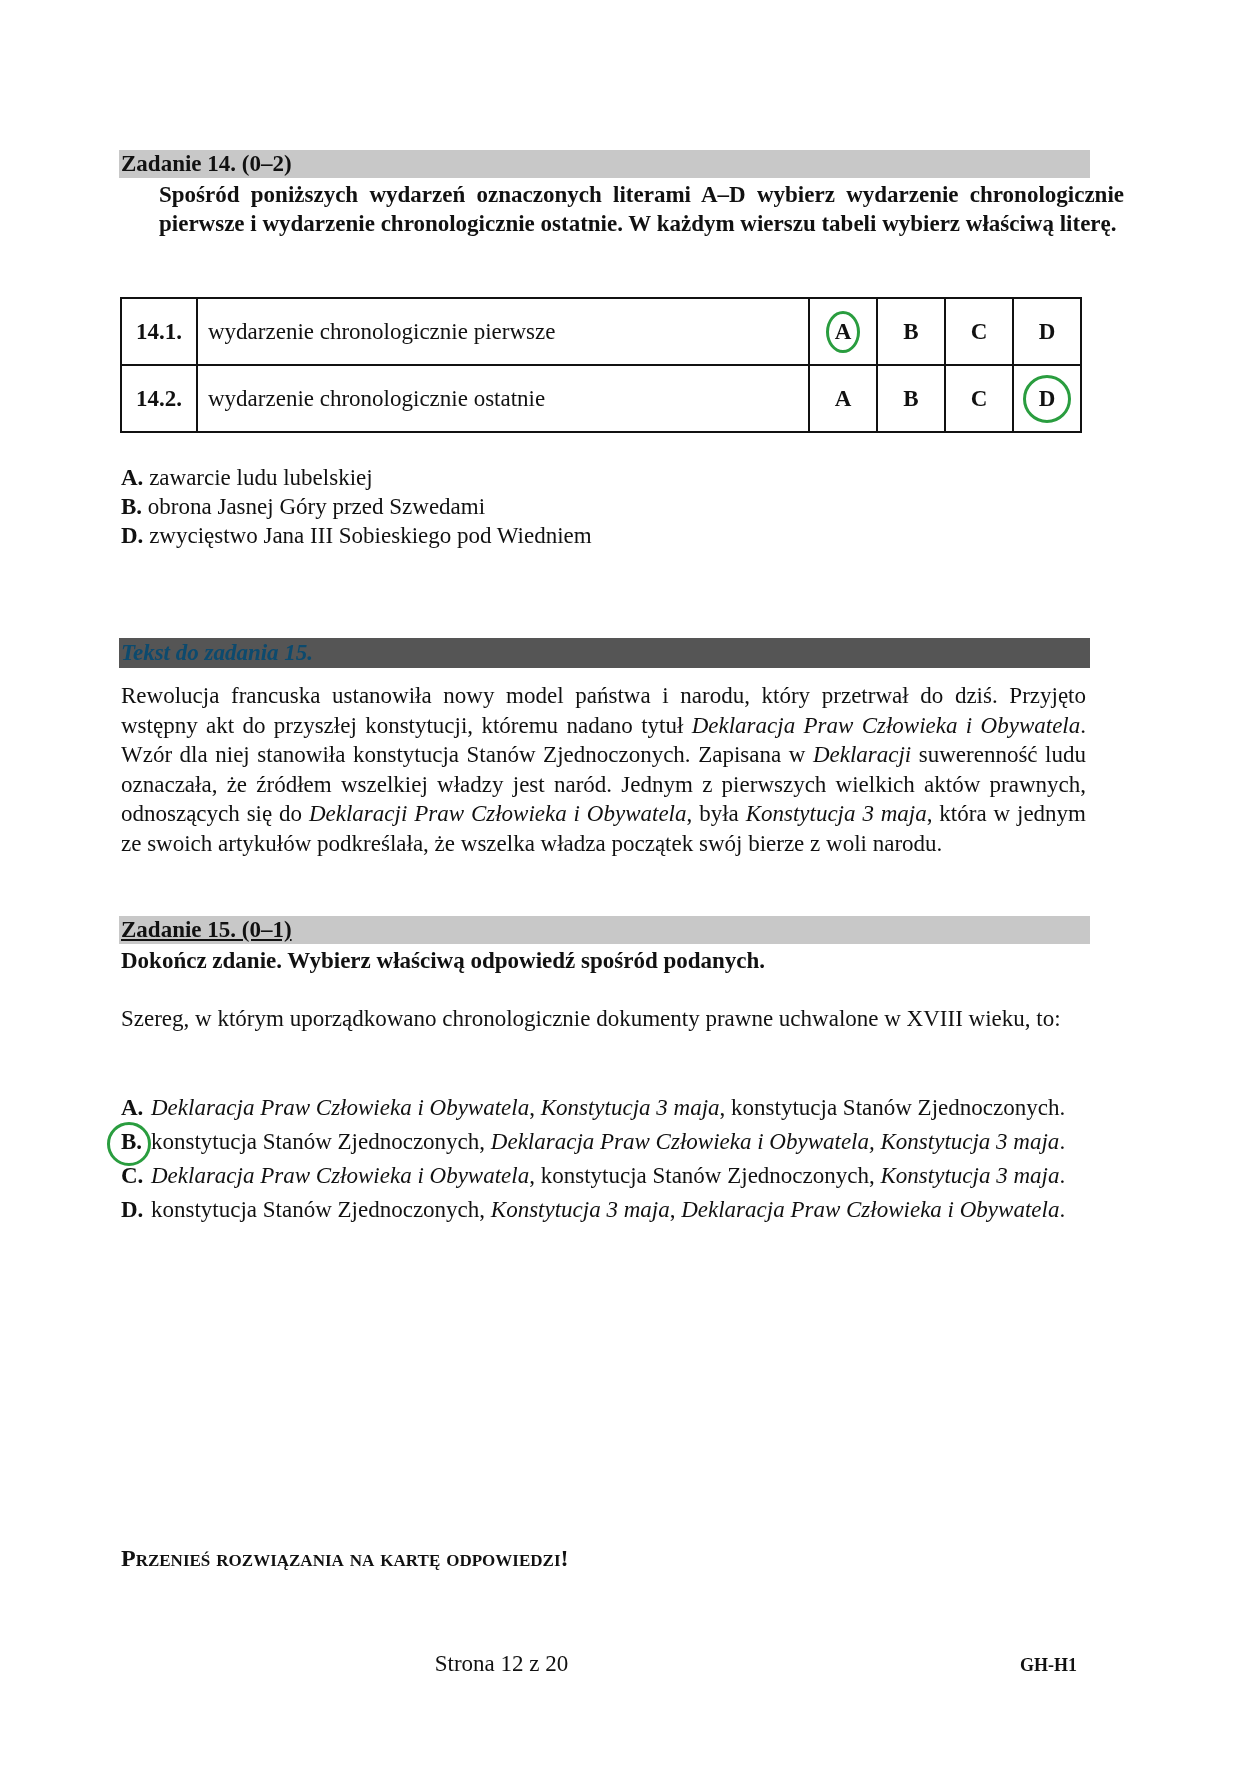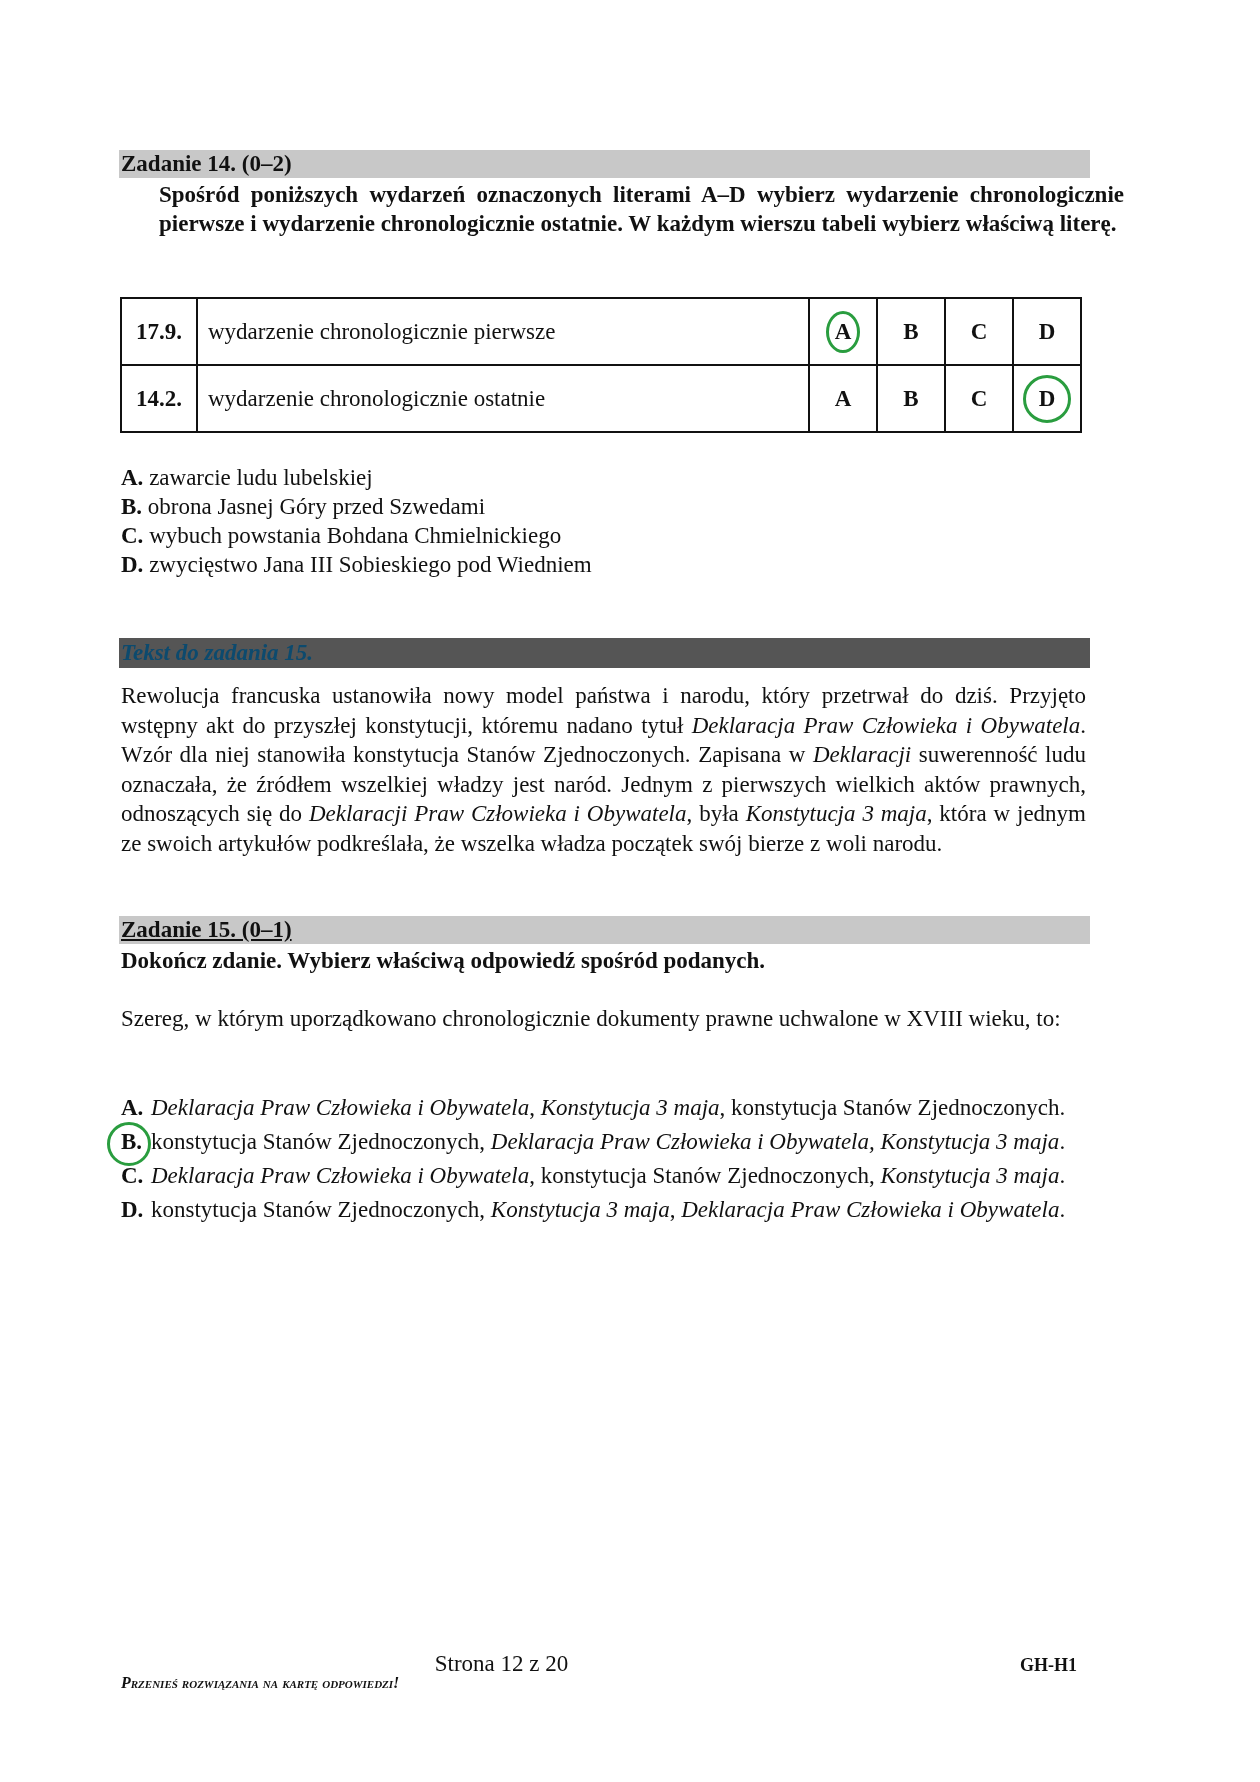--- a/index.html
+++ b/index.html
@@ -28,58 +28,57 @@
   .text15 { position: absolute; left: 121px; top: 681px; width: 965px; font-size: 23px; line-height: 29.5px; text-align: justify; }
 
   .question { position: absolute; left: 121px; top: 1004px; width: 965px; font-size: 23px; line-height: 29px; text-align: justify; }
 
   .options { position: absolute; left: 121px; top: 1091px; width: 965px; font-size: 23px; line-height: 34px; }
   .option { display: flex; }
   .option .letter { font-weight: bold; width: 30px; flex: none; position: relative; }
   .option .otext { flex: 1; text-align: justify; }
   .c-b { width: 38px; height: 38px; left: -14px; top: -3px; }
 
-  .footer-note { position: absolute; left: 121px; top: 1674px; font-weight: bold; font-style: italic; font-size: 16px; font-variant: small-caps; }
+  .footer-note { position: absolute; left: 121px; top: 1545px; font-weight: bold; font-size: 24px; font-variant: small-caps; }
   .page-num { position: absolute; left: 0; width: 1003px; text-align: center; top: 1651px; font-size: 23px; }
   .code { position: absolute; left: 1020px; top: 1655px; font-size: 18px; font-weight: bold; }
 </style>
 </head>
 <body>
 
 <div class="page">
 
   <div class="bar-light" style="top:150px;"></div>
   <div class="bar-title" style="top:150px;">Zadanie 14. (0–2)</div>
   <div class="instr" style="top:180px;margin-left:38px;">Spośród poniższych wydarzeń oznaczonych literami A–D wybierz wydarzenie chronologicznie pierwsze i wydarzenie chronologicznie ostatnie. W każdym wierszu tabeli wybierz właściwą literę.</div>
 
   <table class="answers">
     <tbody>
         <tr>
-      <td class="num">17.9.</td>
+      <td class="num">14.1.</td>
       <td class="desc">wydarzenie chronologicznie pierwsze</td>
       <td class="opt"><span>A</span><span class="circle c-a"></span></td>
       <td class="opt"><span>B</span></td>
       <td class="opt"><span>C</span></td>
       <td class="opt"><span>D</span></td>
     </tr>
     <tr>
       <td class="num">14.2.</td>
       <td class="desc">wydarzenie chronologicznie ostatnie</td>
       <td class="opt"><span>A</span></td>
       <td class="opt"><span>B</span></td>
       <td class="opt"><span>C</span></td>
       <td class="opt"><span>D</span><span class="circle c-d"></span></td>
     </tr>
   </tbody>
     </table>
 
   <div class="events">
     <div><b>A.</b> <span>zawarcie ludu lubelskiej</span></div>
     <div><b>B.</b> <span>obrona Jasnej Góry przed Szwedami</span></div>
-    <div><b>C.</b> <span>wybuch powstania Bohdana Chmielnickiego</span></div>
     <div><b>D.</b> <span>zwycięstwo Jana III Sobieskiego pod Wiedniem</span></div>
   </div>
 
   <div class="bar-dark" style="top:638px;"></div>
   <div class="bar-title white" style="top:639px;">Tekst do zadania 15.</div>
 
   <div class="text15"><span>Rewolucja francuska ustanowiła nowy model państwa i narodu, który przetrwał do dziś. Przyjęto wstępny akt do przyszłej konstytucji, któremu nadano tytuł </span><i>Deklaracja Praw Człowieka i Obywatela</i><span>. Wzór dla niej stanowiła konstytucja Stanów Zjednoczonych. Zapisana w </span><i>Deklaracji</i><span> suwerenność ludu oznaczała, że źródłem wszelkiej władzy jest naród. Jednym z pierwszych wielkich aktów prawnych, odnoszących się do </span><i>Deklaracji Praw Człowieka i Obywatela</i><span>, była </span><i>Konstytucja 3 maja</i><span>, która w jednym ze swoich artykułów podkreślała, że wszelka władza początek swój bierze z woli narodu.</span></div>
 
   <div class="bar-light" style="top:916px;"></div>
   <div class="bar-title" style="top:916px;text-decoration:underline;">Zadanie 15. (0–1)</div>

